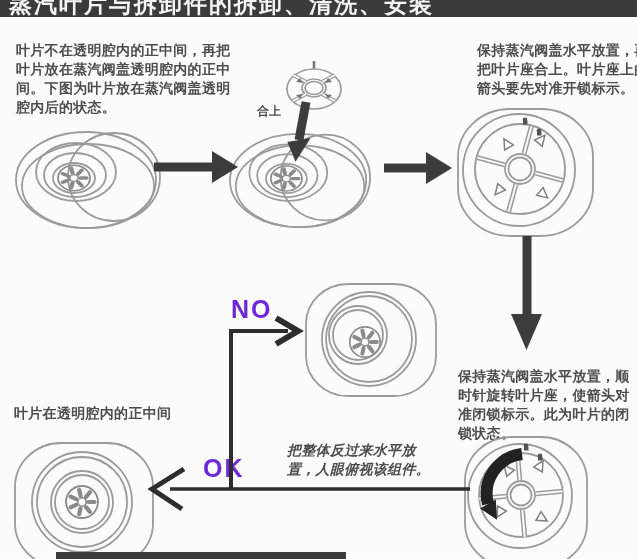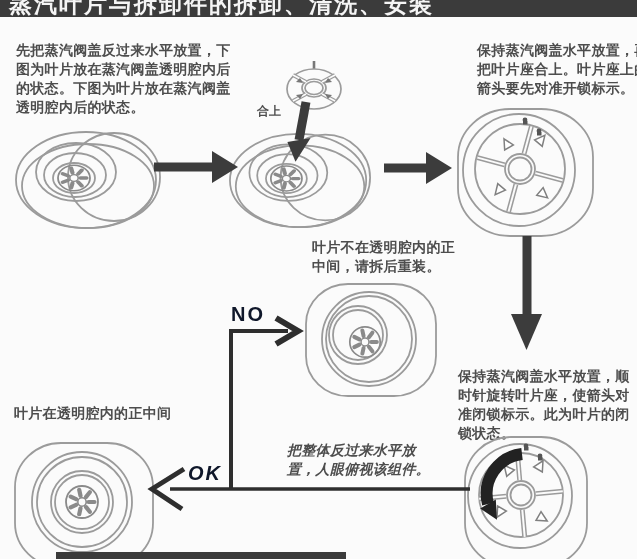--- a/index.html
+++ b/index.html
@@ -11,40 +11,39 @@
   .title-text{position:absolute;left:9px;top:-11px;font-size:23px;font-weight:bold;
     color:#f5f5f5;letter-spacing:2px;white-space:nowrap;}
   .tb{position:absolute;color:#4d4d4d;font-size:14px;font-weight:bold;line-height:19px;letter-spacing:0.3px;}
   .tb1{left:16px;top:41px;width:218px;}
   .tb2{left:448px;top:41px;width:176px;margin-left:29px;}
   .tb3{left:312px;top:238px;width:150px;}
   .tb4{left:458px;top:367px;width:176px;}
   .tb5{left:14px;top:404px;width:210px;}
   .tb6{left:287px;top:441px;width:146px;font-style:italic;}
   .close-label{position:absolute;left:257px;top:103px;font-size:12px;font-weight:bold;color:#4d4d4d;}
-  .flow-label{position:absolute;font-weight:bold;color:#0f172a;font-size:20px;letter-spacing:2px;margin-top:8px;}
+  .flow-label{position:absolute;font-weight:bold;color:#6d28d9;font-size:25px;letter-spacing:2px;}
   .no-label{left:231px;top:295px;}
-  .ok-label{left:188px;top:454px;font-style:italic;}
+  .ok-label{left:203px;top:454px;}
   .next-bar{position:absolute;left:56px;top:552px;width:290px;height:7px;background:#3b3b3b;}
   svg.illu{position:absolute;}
   #connectors{position:absolute;left:0;top:0;pointer-events:none;}
 </style>
 </head>
 <body>
 
 <div class="canvas">
 
   <div class="title-bar">
     <div class="title-text">蒸汽叶片与拆卸件的拆卸、清洗、安装</div>
   </div>
 
-  <div class="tb tb1">先把蒸汽阀盖反过来水平放置，下图为叶片放在蒸汽阀盖透明腔内后的状态。下图为叶片放在蒸汽阀盖透明腔内后的状态。</div>
+  <div class="tb tb1">叶片不在透明腔内的正中间，再把叶片放在蒸汽阀盖透明腔内的正中间。下图为叶片放在蒸汽阀盖透明腔内后的状态。</div>
   <div class="tb tb2">保持蒸汽阀盖水平放置，再把叶片座合上。叶片座上的箭头要先对准开锁标示。</div>
   <div class="close-label">合上</div>
-  <div class="tb tb3">叶片不在透明腔内的正中间，请拆后重装。</div>
   <div class="tb tb5">叶片在透明腔内的正中间</div>
   <div class="tb tb4">保持蒸汽阀盖水平放置，顺时针旋转叶片座，使箭头对准闭锁标示。此为叶片的闭锁状态。</div>
   <div class="tb tb6">把整体反过来水平放置，人眼俯视该组件。</div>
   <div class="flow-label no-label">NO</div>
   <div class="flow-label ok-label">OK</div>
 
   <svg id="illu-cover-left" class="illu" style="left:14px;top:120px" width="150" height="118" viewBox="0 0 150 118">
     <g fill="none" stroke="#9b9b9b" stroke-width="1.8">
       <ellipse cx="72" cy="60" rx="70" ry="48"></ellipse>
       <ellipse cx="74" cy="66" rx="66" ry="42"></ellipse>

